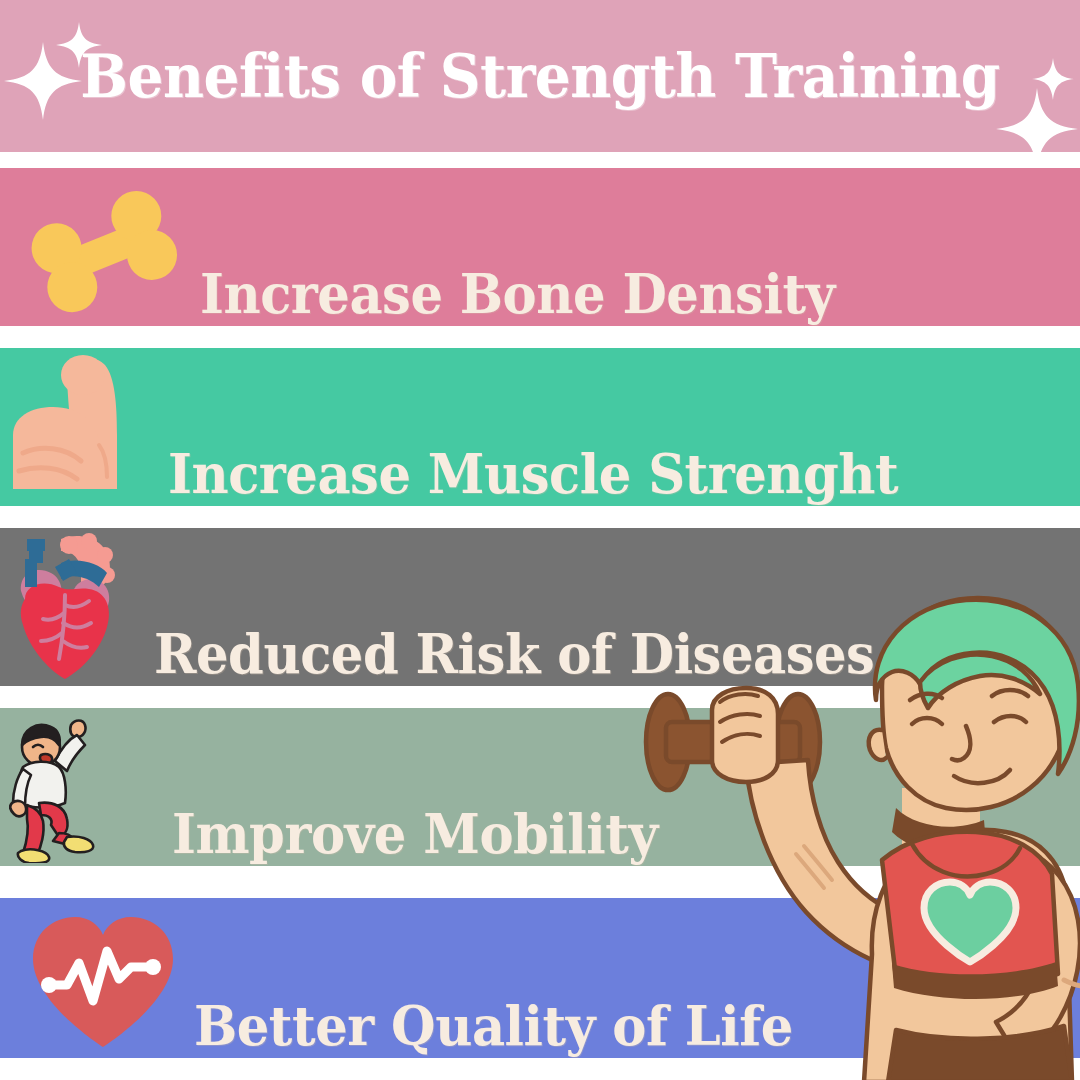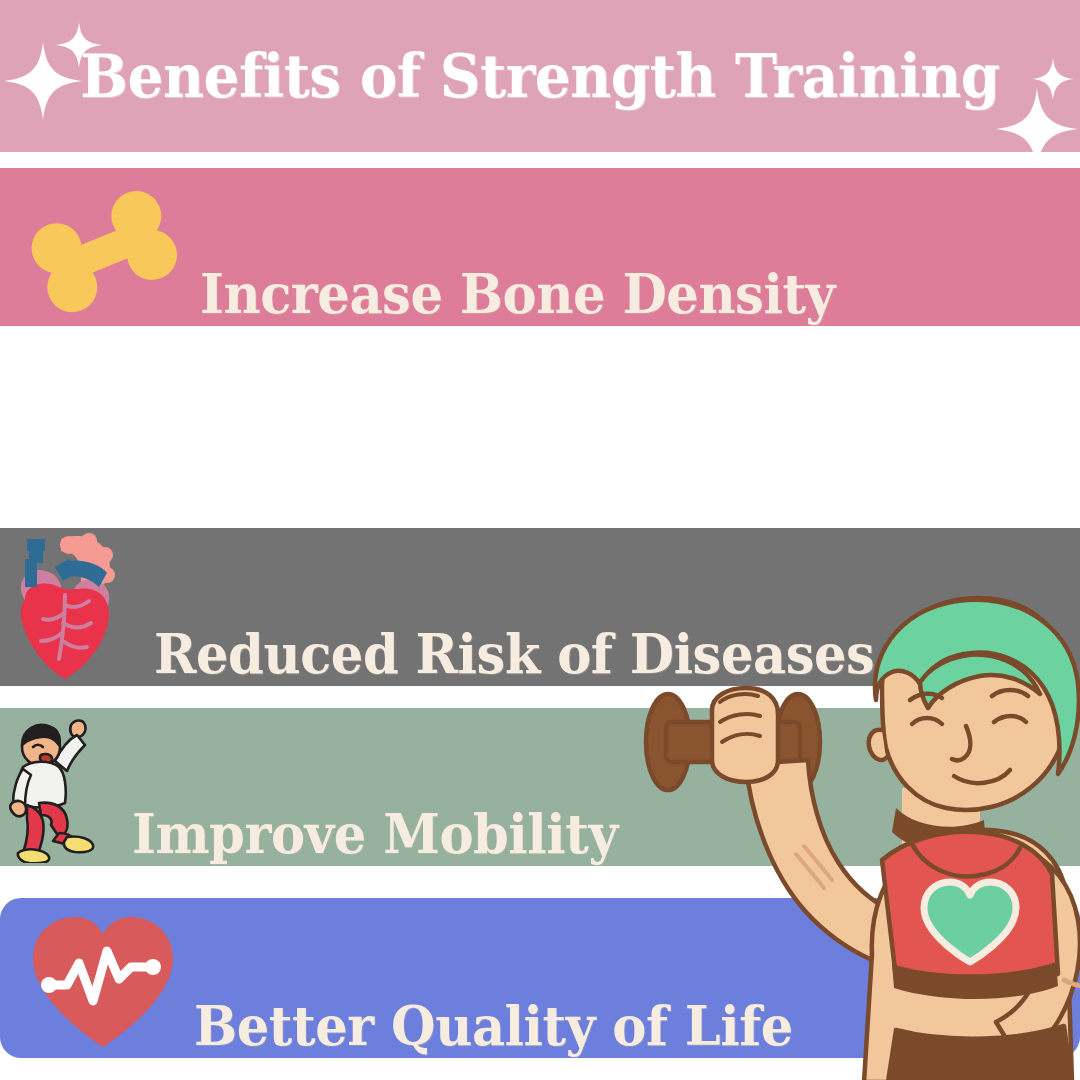--- a/index.html
+++ b/index.html
@@ -67,22 +67,22 @@
     flex:0 0 auto;
     display:flex;
     align-items:center;
     justify-content:center;
   }
 
   
   #row-0 { top:168px;  height:158px; background:#DE7D9A; }
   #row-1 { top:348px;  height:158px; background:#45C9A2; }
   #row-2 { top:528px;  height:158px; background:#737373; }
-  #row-3 { top:708px;  height:158px; background:#96B29F; }
-  #row-4 { top:898px;  height:160px; background:#6C7FDC;border-radius:21px; }
+  #row-3 { top:708px;  height:158px; background:#96B29F;gap:40px; }
+  #row-4 { top:898px;  height:160px; background:#6C7FDC; }
 
   #row-0 .row-icon { width:190px; height:150px; margin-left:8px; }
   #row-1 .row-icon { width:152px; height:158px; margin-left:8px; }
   #row-2 .row-icon { width:138px; height:158px; margin-left:4px; }
   #row-3 .row-icon { width:118px; height:158px; margin-left:6px; }
   #row-4 .row-icon { width:170px; height:158px; margin-left:18px; }
 
   #row-0 .row-label { font-size:55px; margin-left:2px; }
   #row-1 .row-label { font-size:55px; margin-left:8px; }
   #row-2 .row-label { font-size:55px; margin-left:12px; }
@@ -142,20 +142,38 @@
           <circle cx="48" cy="50" r="25" fill="#F9C85A"></circle>
           <circle cx="48" cy="92" r="25" fill="#F9C85A"></circle>
           <circle cx="134" cy="50" r="25" fill="#F9C85A"></circle>
           <circle cx="134" cy="92" r="25" fill="#F9C85A"></circle>
         </g>
       </svg>
     </div>
     <div class="row-label">Increase Bone Density</div>
   </div>
 
+  <div class="row" id="row-1">
+    <div class="row-icon">
+      <svg width="150" height="156" viewBox="0 0 150 156" aria-hidden="true">
+
+        <path d="M58 22 C58 8 86 4 96 16 C106 28 108 56 108 86 L108 140 L62 140 L62 96 C62 74 58 48 58 22 Z" fill="#F5B89B"></path>
+
+        <path d="M4 86 C4 68 22 58 44 58 C70 58 86 72 90 92 L90 140 L4 140 Z" fill="#F5B89B"></path>
+
+        <ellipse cx="74" cy="26" rx="22" ry="20" fill="#F5B89B"></ellipse>
+
+        <path d="M14 104 C32 96 56 98 72 112" stroke="#EFA98A" stroke-width="5" fill="none" stroke-linecap="round"></path>
+        <path d="M10 122 C30 116 52 118 68 130" stroke="#EFA98A" stroke-width="5" fill="none" stroke-linecap="round"></path>
+
+        <path d="M90 96 C96 104 98 116 98 128" stroke="#EFA98A" stroke-width="4" fill="none" stroke-linecap="round"></path>
+      </svg>
+    </div>
+    <div class="row-label">Increase Muscle Strenght</div>
+  </div>
 
   <div class="row" id="row-2">
     <div class="row-icon">
       <svg width="132" height="156" viewBox="0 0 132 156" aria-hidden="true">
 
         <path d="M54 10 C74 2 98 10 102 30 C106 50 96 60 86 60 L74 60 L74 44 C74 30 66 22 54 22 Z" fill="#F59B92"></path>
         <circle cx="62" cy="16" r="9" fill="#F59B92"></circle>
         <circle cx="82" cy="12" r="8" fill="#F59B92"></circle>
         <circle cx="98" cy="26" r="8" fill="#F59B92"></circle>
         <circle cx="100" cy="46" r="8" fill="#F59B92"></circle>

